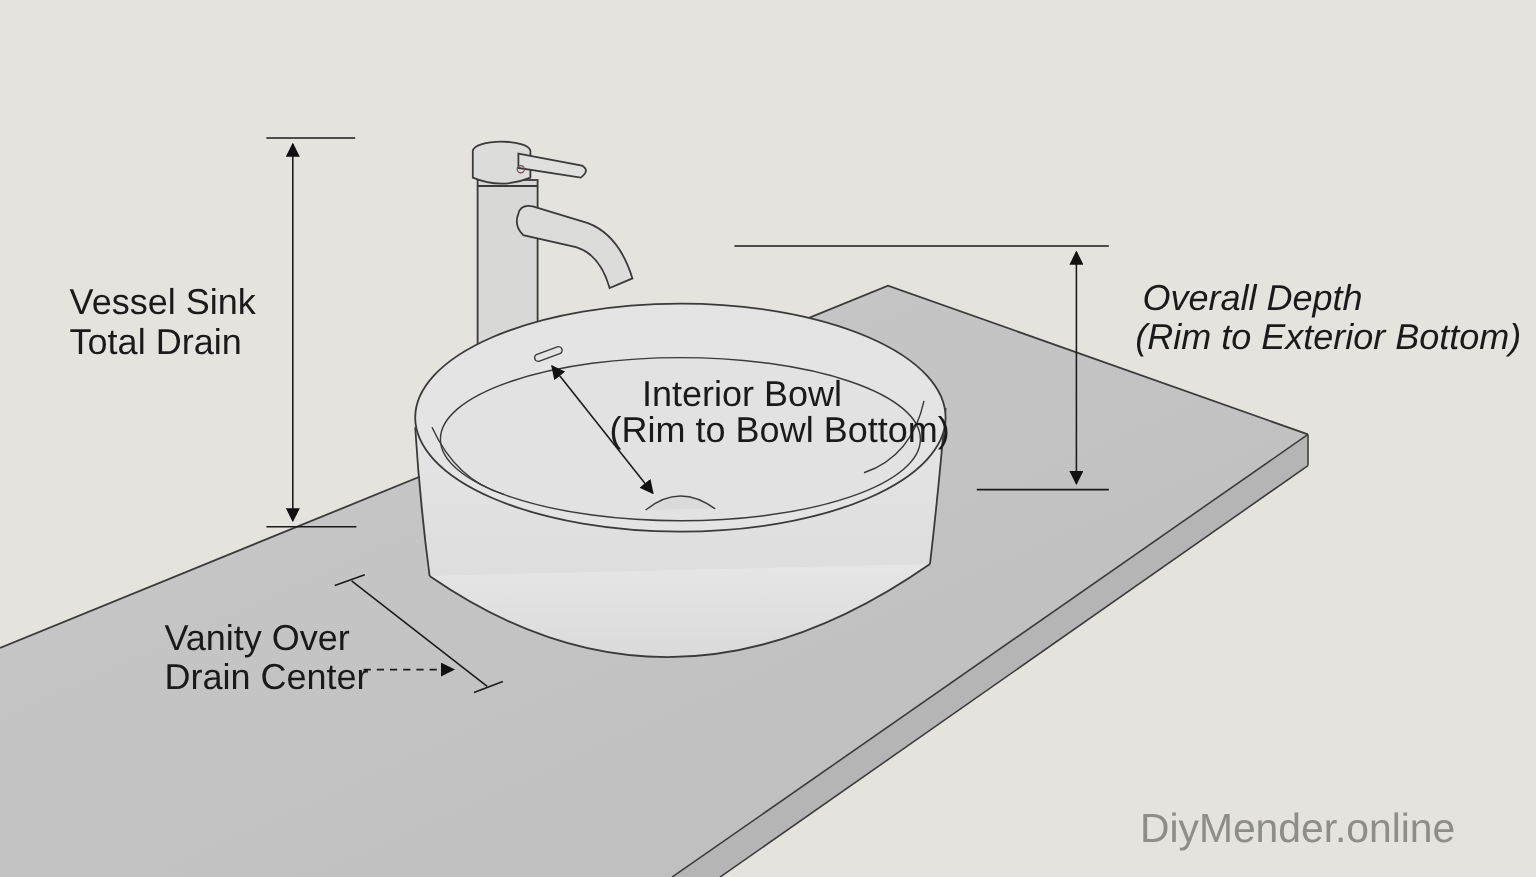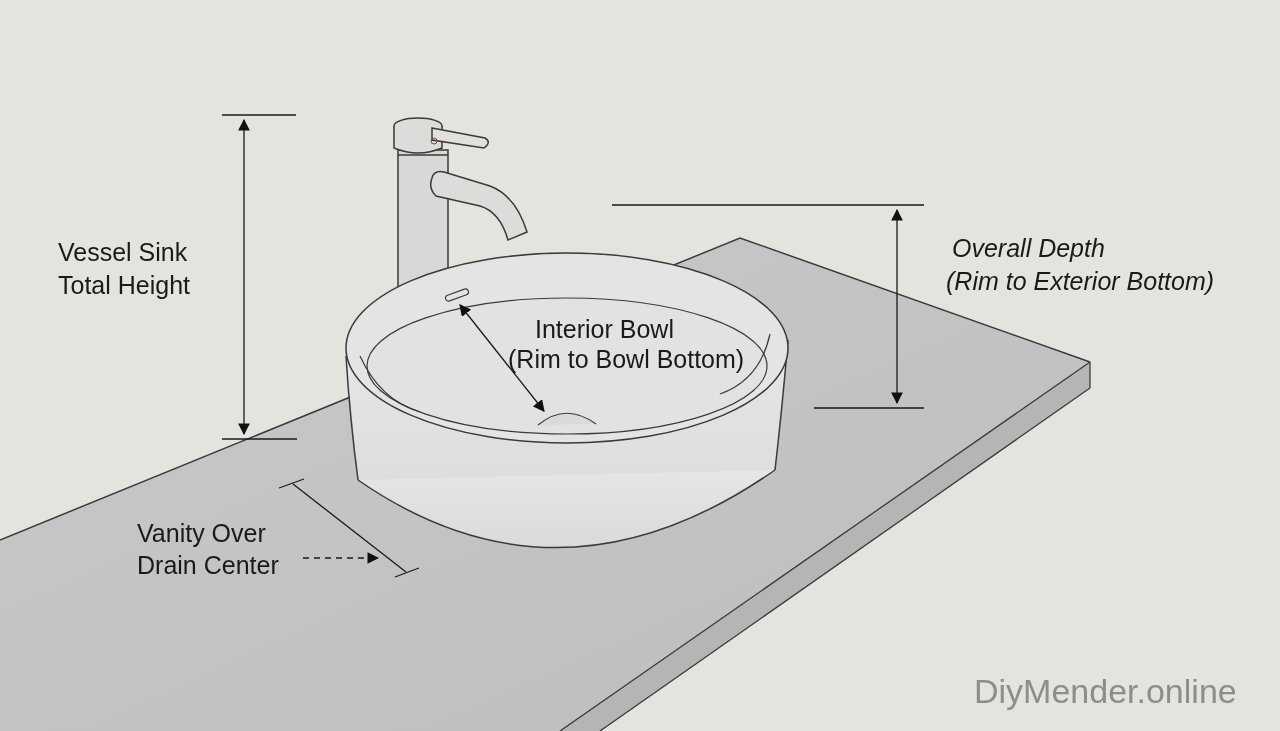--- a/index.html
+++ b/index.html
@@ -6,25 +6,25 @@
     body {
       width: 1280px; height: 731px; overflow: hidden;
       background: #e4e3de;
       font-family: "Liberation Sans", sans-serif;
     }
     .canvas { position: relative; width: 1280px; height: 731px; }
     svg.scene { position: absolute; left: 0; top: 0; }
     .label {
       position: absolute; color: #1a1a1a;
       font-family: "Liberation Sans", sans-serif;
-      font-size: 25px; line-height: 33px; white-space: nowrap;
+      font-size: 30px; line-height: 33px; white-space: nowrap;
     }
     .label span { display: block; }
     .watermark {
-      position: absolute; left: 974px; top: 672px;
+      position: absolute; left: 950px; top: 672px;
       font-size: 34px; color: #8d8d8a;
       font-family: "Liberation Sans", sans-serif;
     }
   </style>
 </head>
 <body>
 
 <div class="canvas">
   <svg class="scene" width="1280" height="731" viewBox="0 0 1280 731">
     <defs>
@@ -92,21 +92,21 @@
     <g stroke="#1a1a1a" stroke-width="1.3">
       <line x1="279" y1="488" x2="304" y2="479"></line>
       <line x1="293" y1="484" x2="406" y2="572"></line>
       <line x1="395" y1="577" x2="419" y2="568"></line>
       <line x1="303" y1="558" x2="378" y2="558" stroke-dasharray="6,5" marker-end="url(#arrowhead)"></line>
     </g>
   </svg>
 
   <div class="label" style="left:58px; top:236px;">
     <span>Vessel Sink</span>
-    <span>Total Height</span>
+    <span>Total Drain</span>
   </div>
 
   <div class="label" style="left:952px; top:232px;font-style:italic;">
     <span>Overall Depth</span>
     <span style="margin-left:-6px;text-align:right;">(Rim to Exterior Bottom)</span>
   </div>
 
   <div class="label" style="left:535px; top:314px; line-height:30px;">
     <span>Interior Bowl</span>
     <span style="margin-left:-27px;">(Rim to Bowl Bottom)</span>

